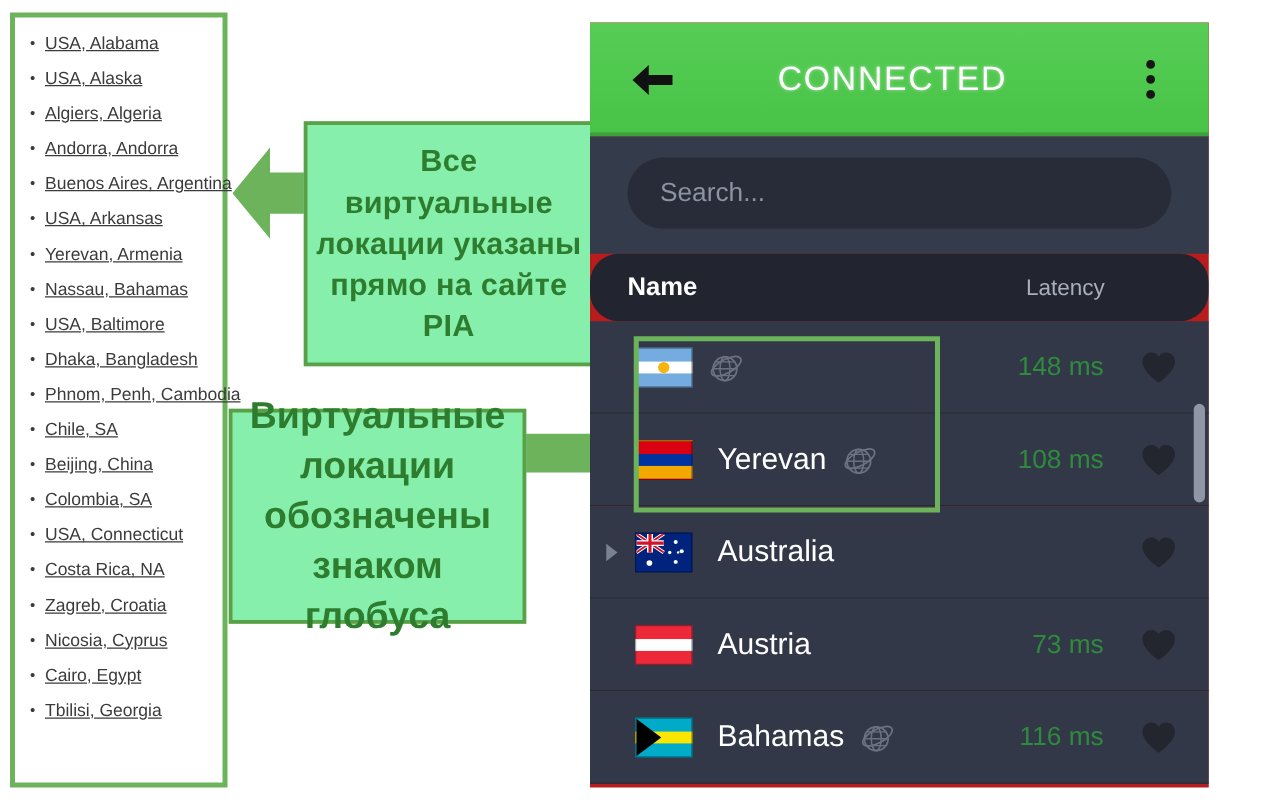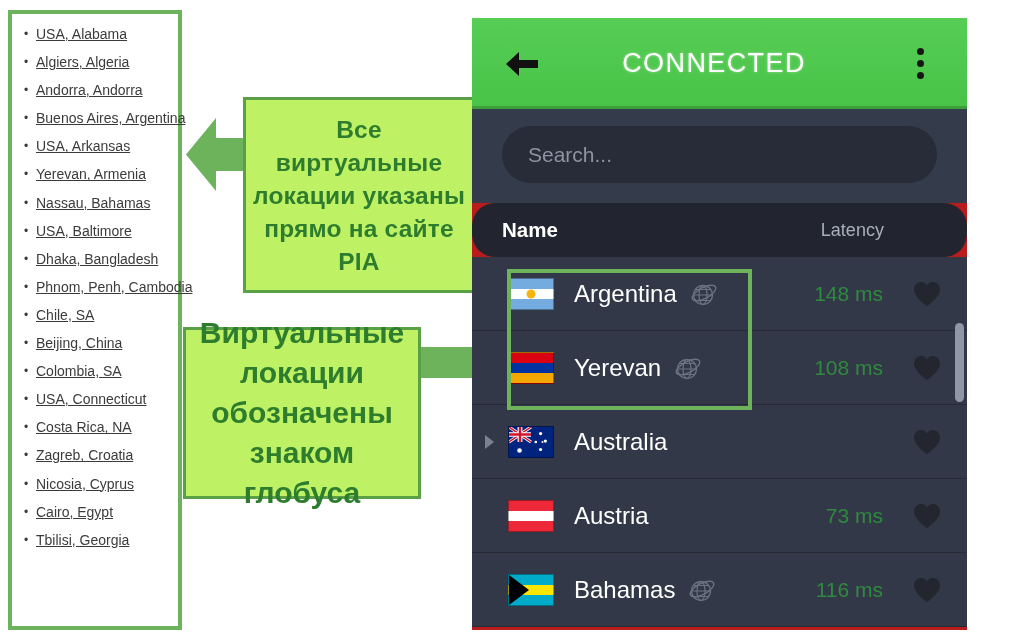--- a/index.html
+++ b/index.html
@@ -25,21 +25,21 @@
     text-decoration:underline;
   }
   #locations-list li:before{
     content:"\2022";position:absolute;left:12px;top:0;
     color:#3b3b3b;font-size:12px;
   }
 
   
   .callout{
     position:absolute;box-sizing:border-box;
-    background:#bef264;border:3px solid #5AA046;
+    background:#86efac;border:3px solid #5AA046;
     color:#2E7D2E;font-weight:bold;text-align:center;
     display:flex;align-items:center;justify-content:flex-end;
   }
   .callout .ctext{ padding:0 6px; }
   #callout-top{
     left:243px;top:97px;width:232px;height:196px;
   }
   #callout-top .ctext{font-size:24.5px;line-height:33px;letter-spacing:.2px;}
   #callout-bottom{
     left:183px;top:327px;width:238px;height:172px;
@@ -158,20 +158,21 @@
     position:absolute;right:3px;top:305px;width:9px;height:79px;
     border-radius:5px;background:#8F96A6;
   }
 </style>
 </head>
 <body>
 
 <div id="locations-panel">
   <ul id="locations-list">
       <li>USA, Alabama</li>
+      <li>USA, Alaska</li>
       <li>Algiers, Algeria</li>
       <li>Andorra, Andorra</li>
       <li>Buenos Aires, Argentina</li>
       <li>USA, Arkansas</li>
       <li>Yerevan, Armenia</li>
       <li>Nassau, Bahamas</li>
       <li>USA, Baltimore</li>
       <li>Dhaka, Bangladesh</li>
       <li>Phnom, Penh, Cambodia</li>
       <li>Chile, SA</li>
@@ -225,21 +226,20 @@
   <div id="column-header">
     <div id="col-name">Name</div>
     <div id="col-latency">Latency</div>
   </div>
 
   <div id="country-rows">
       <div class="country-row">
         <div class="flag flag-ar">
           <div class="sun"></div>
         </div>
-        <div class="country-name">Argentina</div>
         <div class="globe-icon"><svg width="30" height="30" viewBox="0 0 30 30">
             <circle cx="14" cy="16" r="9.5" fill="none" stroke="#9aa1b0" stroke-width="1.4"></circle>
             <ellipse cx="14" cy="16" rx="4" ry="9.5" fill="none" stroke="#9aa1b0" stroke-width="1.2"></ellipse>
             <path d="M4.5 16 H23.5 M6 10.5 H22 M6 21.5 H22" stroke="#9aa1b0" stroke-width="1.1" fill="none"></path>
             <ellipse cx="15" cy="14" rx="13" ry="5.5" fill="none" stroke="#9aa1b0" stroke-width="1.4" transform="rotate(-28 15 14)"></ellipse>
           </svg></div>
         <div class="latency">148 ms</div>
         <div class="fav-icon"><svg width="28" height="26" viewBox="0 0 28 26">
             <path d="M14 25 C14 25 1 16.5 1 8.5 C1 4 4.4 1 8.2 1 C10.9 1 13 2.6 14 4.4 C15 2.6 17.1 1 19.8 1 C23.6 1 27 4 27 8.5 C27 16.5 14 25 14 25 Z" fill="#23262F"></path>
           </svg></div>

